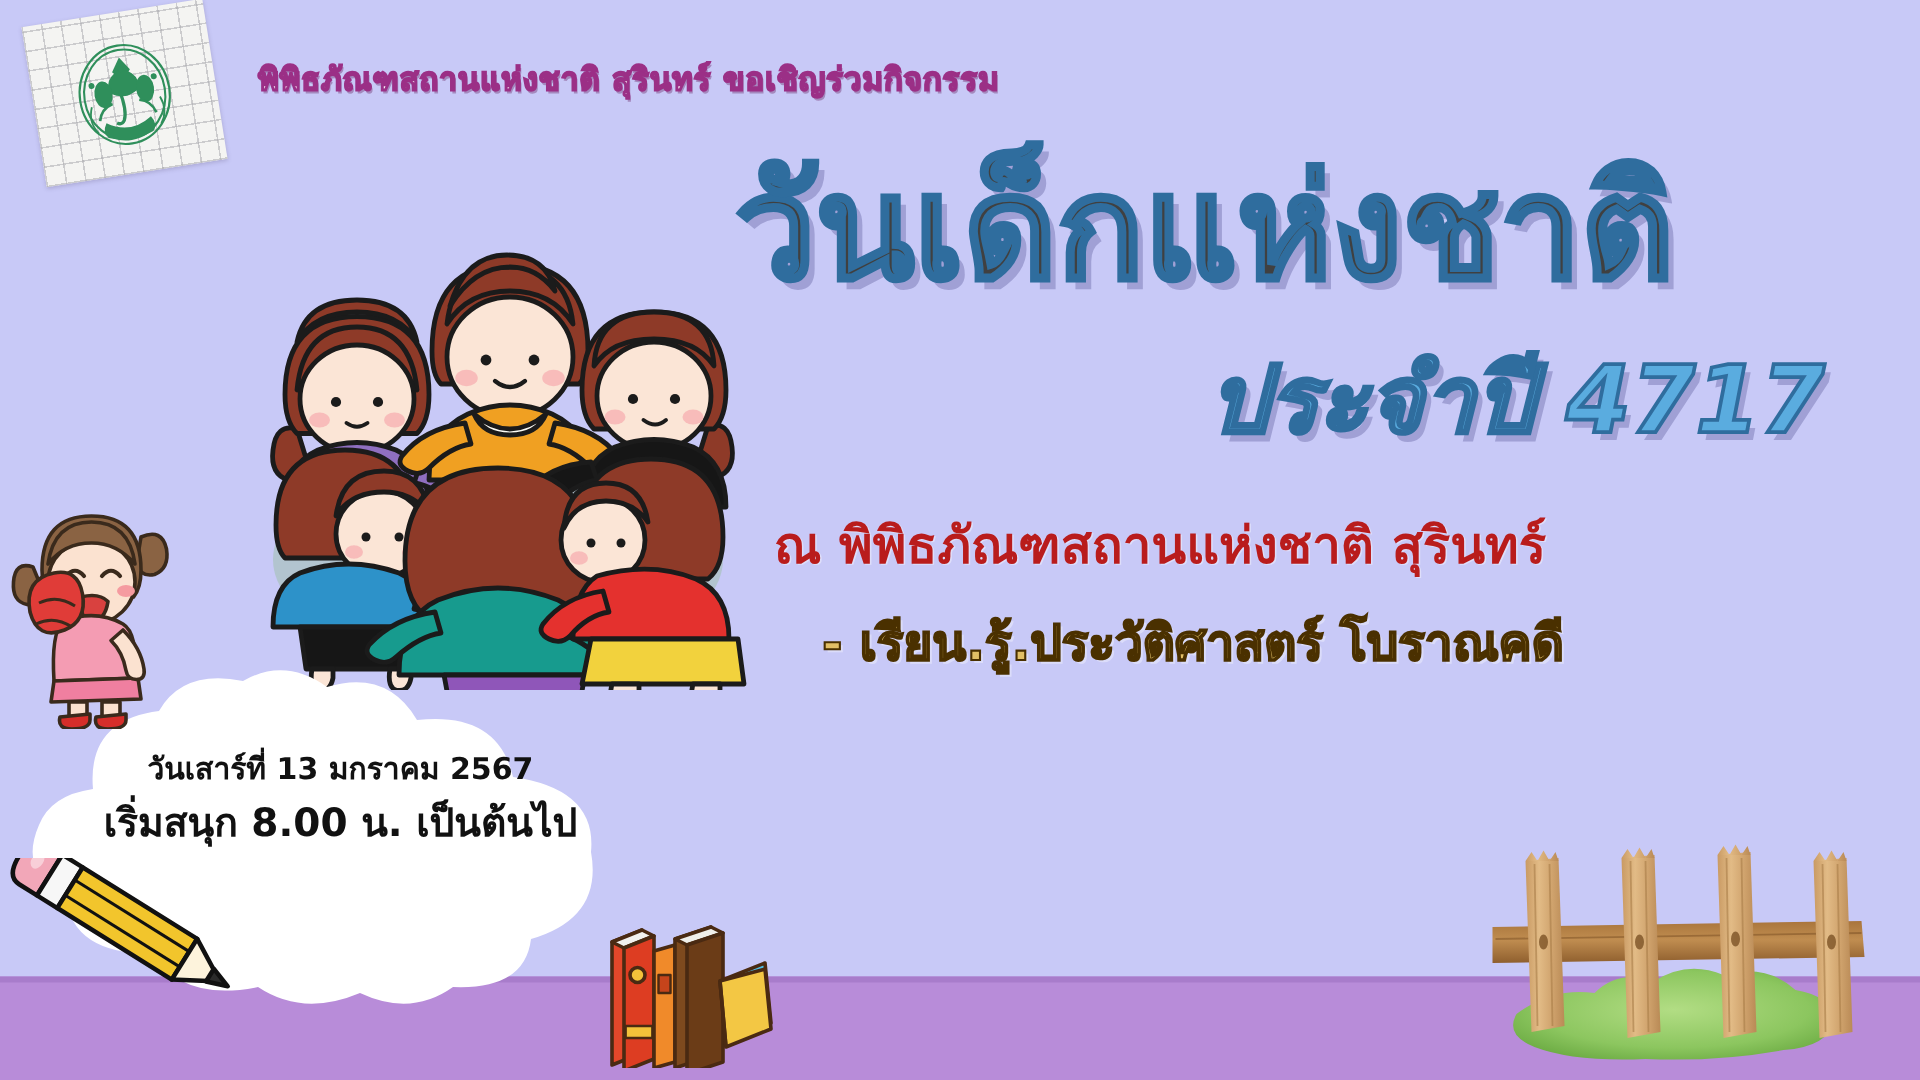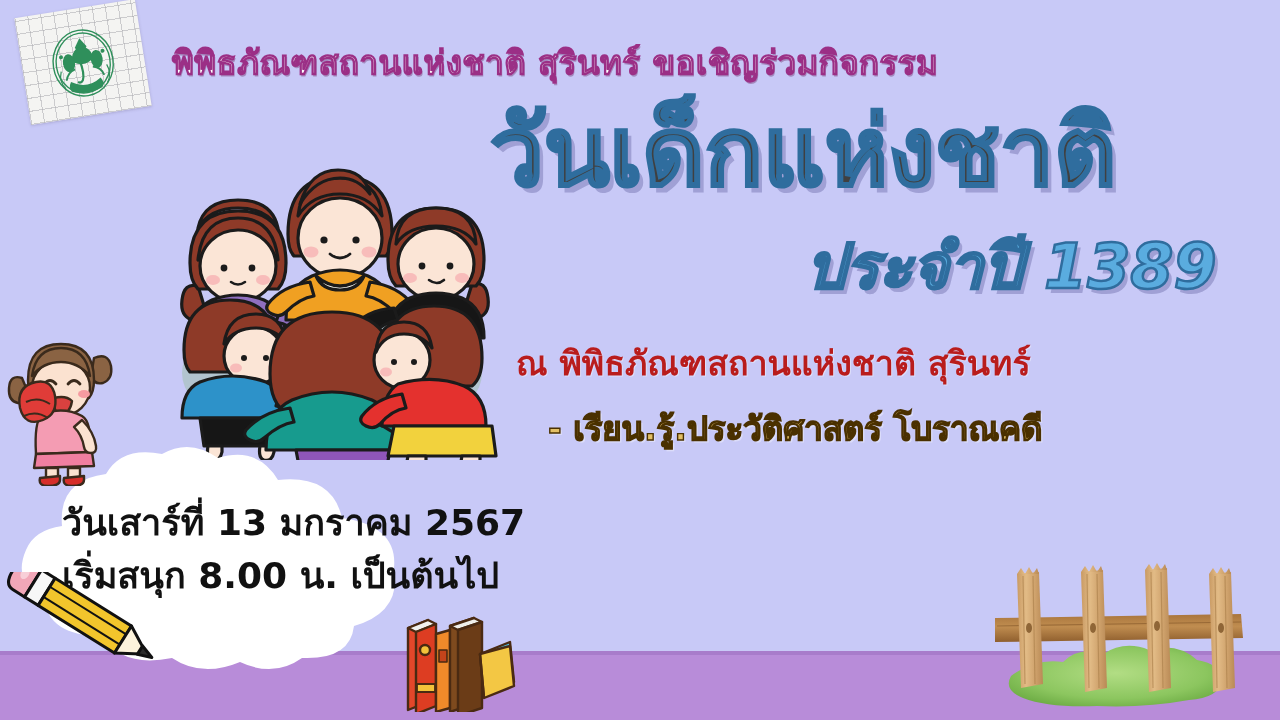--- a/index.html
+++ b/index.html
@@ -34,21 +34,21 @@
       repeating-linear-gradient(0deg, rgba(170,170,175,.55) 0 1px, transparent 1px 13px),
       #f4f4f2;
     box-shadow:0 1px 3px rgba(90,80,120,.28);
   }
   .logo-seal {
     position:absolute; left:24px; top:16px; width:74px; height:78px;
   }
   
   .header-text {
     position:absolute; left:172px; top:36px;
-    font-size:33px; font-weight:bold; letter-spacing:.5px;
+    font-size:21px; font-weight:bold; letter-spacing:.5px;
     color:#ffffff;
     -webkit-text-stroke:1.2px #9b2f86;
     text-shadow:1px 2px 0 rgba(120,60,120,.45);
     white-space:nowrap;
   }
   
   .title-main {
     position:absolute; left:490px; top:104px;
     font-size:96px; font-weight:bold; line-height:1;
     color:#404040;
@@ -83,22 +83,22 @@
     -webkit-text-stroke:1.4px #4a3000;
     text-shadow:2px 2px 0 rgba(255,255,255,.35);
     white-space:nowrap;
   }
   
   .cloud { position:absolute; left:2px; top:446px; width:420px; height:226px; }
   .cloud-text {
     position:absolute; left:62px; top:500px; width:330px;
     text-align:center; color:#111; font-weight:bold;
   }
-  .cloud-line1 { font-size:36px; line-height:1.25; white-space:nowrap;text-align:center; }
-  .cloud-line2 { font-size:36px; line-height:1.25; white-space:nowrap; margin-top:8px; }
+  .cloud-line1 { font-size:20px; line-height:1.25; white-space:nowrap;text-align:center; }
+  .cloud-line2 { font-size:26px; line-height:1.25; white-space:nowrap; margin-top:8px; }
   
   .kids { position:absolute; left:150px; top:168px; width:364px; height:292px; }
   .girl { position:absolute; left:6px; top:336px; width:122px; height:150px; }
   .pencil { position:absolute; left:-4px; top:572px; width:180px; height:110px; }
   .books { position:absolute; left:398px; top:602px; width:120px; height:110px; }
   .fence { position:absolute; left:975px; top:556px; width:285px; height:160px; }
 </style>
 </head>
 <body>
 
@@ -390,21 +390,21 @@
         <circle cx="37" cy="22" r="2" fill="#2f8f5b" stroke="none"></circle>
         <circle cx="16" cy="30" r="2" fill="#2f8f5b" stroke="none"></circle>
         <circle cx="58" cy="30" r="2" fill="#2f8f5b" stroke="none"></circle>
       </g>
     </svg>
   </div>
 
   <div class="header-text">พิพิธภัณฑสถานแห่งชาติ สุรินทร์  ขอเชิญร่วมกิจกรรม</div>
 
   <div class="title-main">วันเด็กแห่งชาติ</div>
-  <div class="title-sub">ประจำปี 1389</div>
+  <div class="title-sub">ประจำปี 4717</div>
 
   <div class="venue">ณ พิพิธภัณฑสถานแห่งชาติ สุรินทร์</div>
 
   <div class="bullets">
     <div class="bullet">- เรียน.รู้.ประวัติศาสตร์ โบราณคดี</div>
   </div>
 
 </div>
 
 </body></html>

